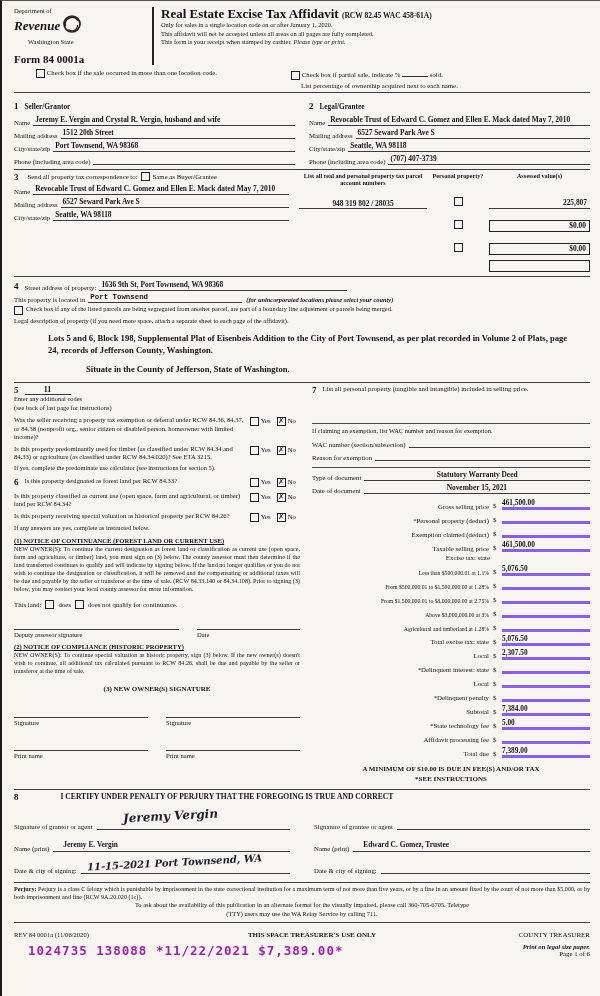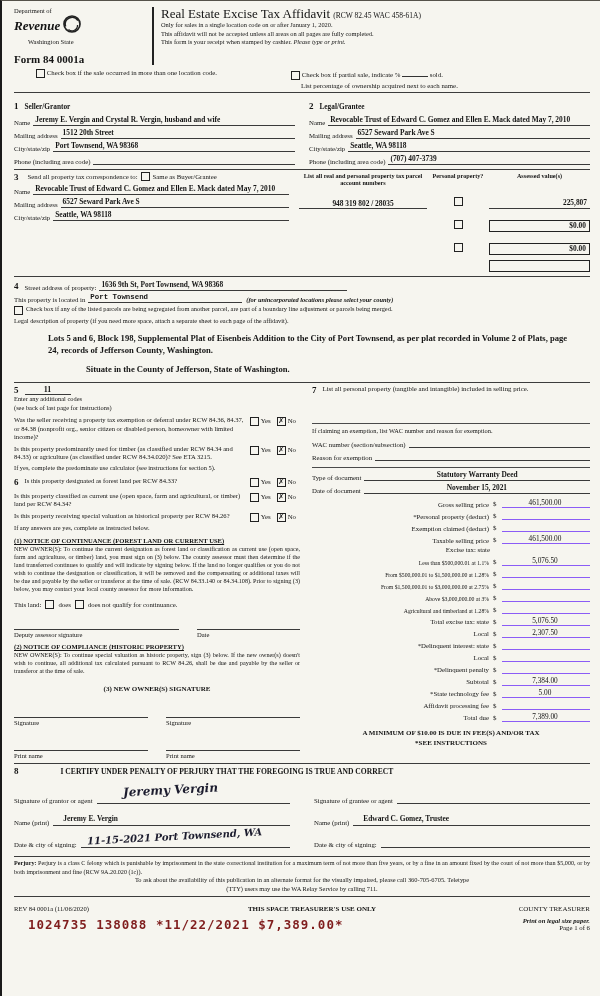--- a/index.html
+++ b/index.html
@@ -10,21 +10,21 @@
   
   .hdr{display:flex;margin-bottom:2px;}
   .hdr-left{width:138px;}
   .dept{font-size:6.5px;}
   .rev-row{display:flex;align-items:center;}
   .rev{font-size:13px;font-weight:bold;font-style:italic;}
   .swirl{margin-left:2px;}
   .ws{font-size:6.5px;margin-left:14px;}
   .form-number{font-size:11px;font-weight:bold;margin-top:8px;}
   .hdr-right{flex:1;border-left:2px solid #222;padding-left:7px;}
-  .title{font-size:13px;font-weight:normal;line-height:1.1;}
+  .title{font-size:13px;font-weight:bold;line-height:1.1;}
   .title .rcw{font-size:7.5px;}
   .hnote{font-size:6.4px;line-height:1.3;}
   
   .cb{display:inline-block;width:7px;height:7px;border:1px solid #222;font-size:7px;line-height:7px;text-align:center;font-weight:bold;font-family:"DejaVu Sans",sans-serif;vertical-align:middle;flex:none;}
   .topchecks{display:flex;font-size:6.8px;margin:4px 0 3px 22px;}
   .tc1{width:255px;}
   .tc2{flex:1;}
   .blank{display:inline-block;width:26px;border-bottom:1px solid #333;height:7px;}
   .pct{margin-left:10px;margin-top:2px;}
   
@@ -78,42 +78,42 @@
   .sig3title{font-weight:bold;font-size:7px;text-align:center;margin:10px 0 2px;}
   .sigpair{display:flex;gap:18px;margin-top:14px;}
   .sigpair>div{flex:1;}
   
   .sep{border-top:1px solid #4a4a4a;margin:4px 0 3px;}
   .s7head{display:flex;font-size:6.8px;line-height:1.3;}
   .trow{display:flex;align-items:flex-end;margin-top:2px;}
   .tlabel{flex:1;text-align:right;font-size:6.8px;padding-right:4px;line-height:1.15;}
   .trow.sm .tlabel{font-size:5.7px;}
   .tdollar{width:9px;font-size:7px;}
-  .tval{width:86px;border-bottom:1px solid #8b5cf6;text-align:center;font-weight:normal;font-size:7.3px;min-height:9px;padding-right:2px;}
+  .tval{width:86px;border-bottom:3px solid #8b5cf6;text-align:left;font-weight:bold;font-size:7.3px;min-height:9px;padding-right:2px;}
   .minnote{font-weight:bold;font-size:7px;text-align:center;margin-top:7px;line-height:1.4;}
   
   .sec8 .certline{display:flex;align-items:center;}
   .cert{font-weight:bold;font-size:7.6px;margin-left:36px;}
   .s8grid{display:flex;gap:24px;margin-top:6px;padding-bottom:4px;}
   .s8col{flex:1;}
   .s8row{display:flex;align-items:flex-end;margin-top:11px;}
   .s8lab{font-size:6.8px;white-space:nowrap;}
   .s8line{flex:1;border-bottom:1px solid #3a3a3a;margin-left:4px;min-height:10px;position:relative;}
   .script{font-family:"DejaVu Serif",serif;font-style:italic;font-weight:bold;font-size:12px;transform:rotate(-3deg);position:absolute;left:26px;top:-10px;white-space:nowrap;color:#1c1c2e;}
   .script.sm2{font-size:10px;top:-6px;left:6px;}
   
   .perjury{border-top:1px solid #3c3c3c;margin-top:4px;padding-top:2px;font-size:6.15px;line-height:1.35;text-align:justify;}
   .alt{font-size:6.4px;text-align:center;line-height:1.35;}
   .ftr{border-top:1px solid #3c3c3c;margin-top:3px;padding-top:8px;}
   .ftr-row1{display:flex;font-size:6.6px;}
   .ftr-row1 .c1{width:170px;}
   .ftr-row1 .c2{flex:1;text-align:center;font-weight:bold;font-size:7px;}
   .ftr-row1 .c3{width:150px;text-align:right;font-size:7px;}
   .ftr-row2{display:flex;align-items:flex-start;margin-top:4px;}
-  .receipt{font-family:"DejaVu Sans Mono",monospace;font-weight:bold;font-size:12.5px;letter-spacing:1px;margin-left:14px;color:#7f1d1d;}
+  .receipt{font-family:"DejaVu Sans Mono",monospace;font-weight:bold;font-size:12.5px;letter-spacing:1px;margin-left:14px;color:#a21caf;}
   .ftr-right{margin-left:auto;text-align:right;}
   .printnote{font-weight:bold;font-style:italic;font-size:6.6px;}
   .pageno{font-size:6.8px;}
 </style>
 </head>
 <body>
 
 <div class="page">
 
   <div class="hdr">

